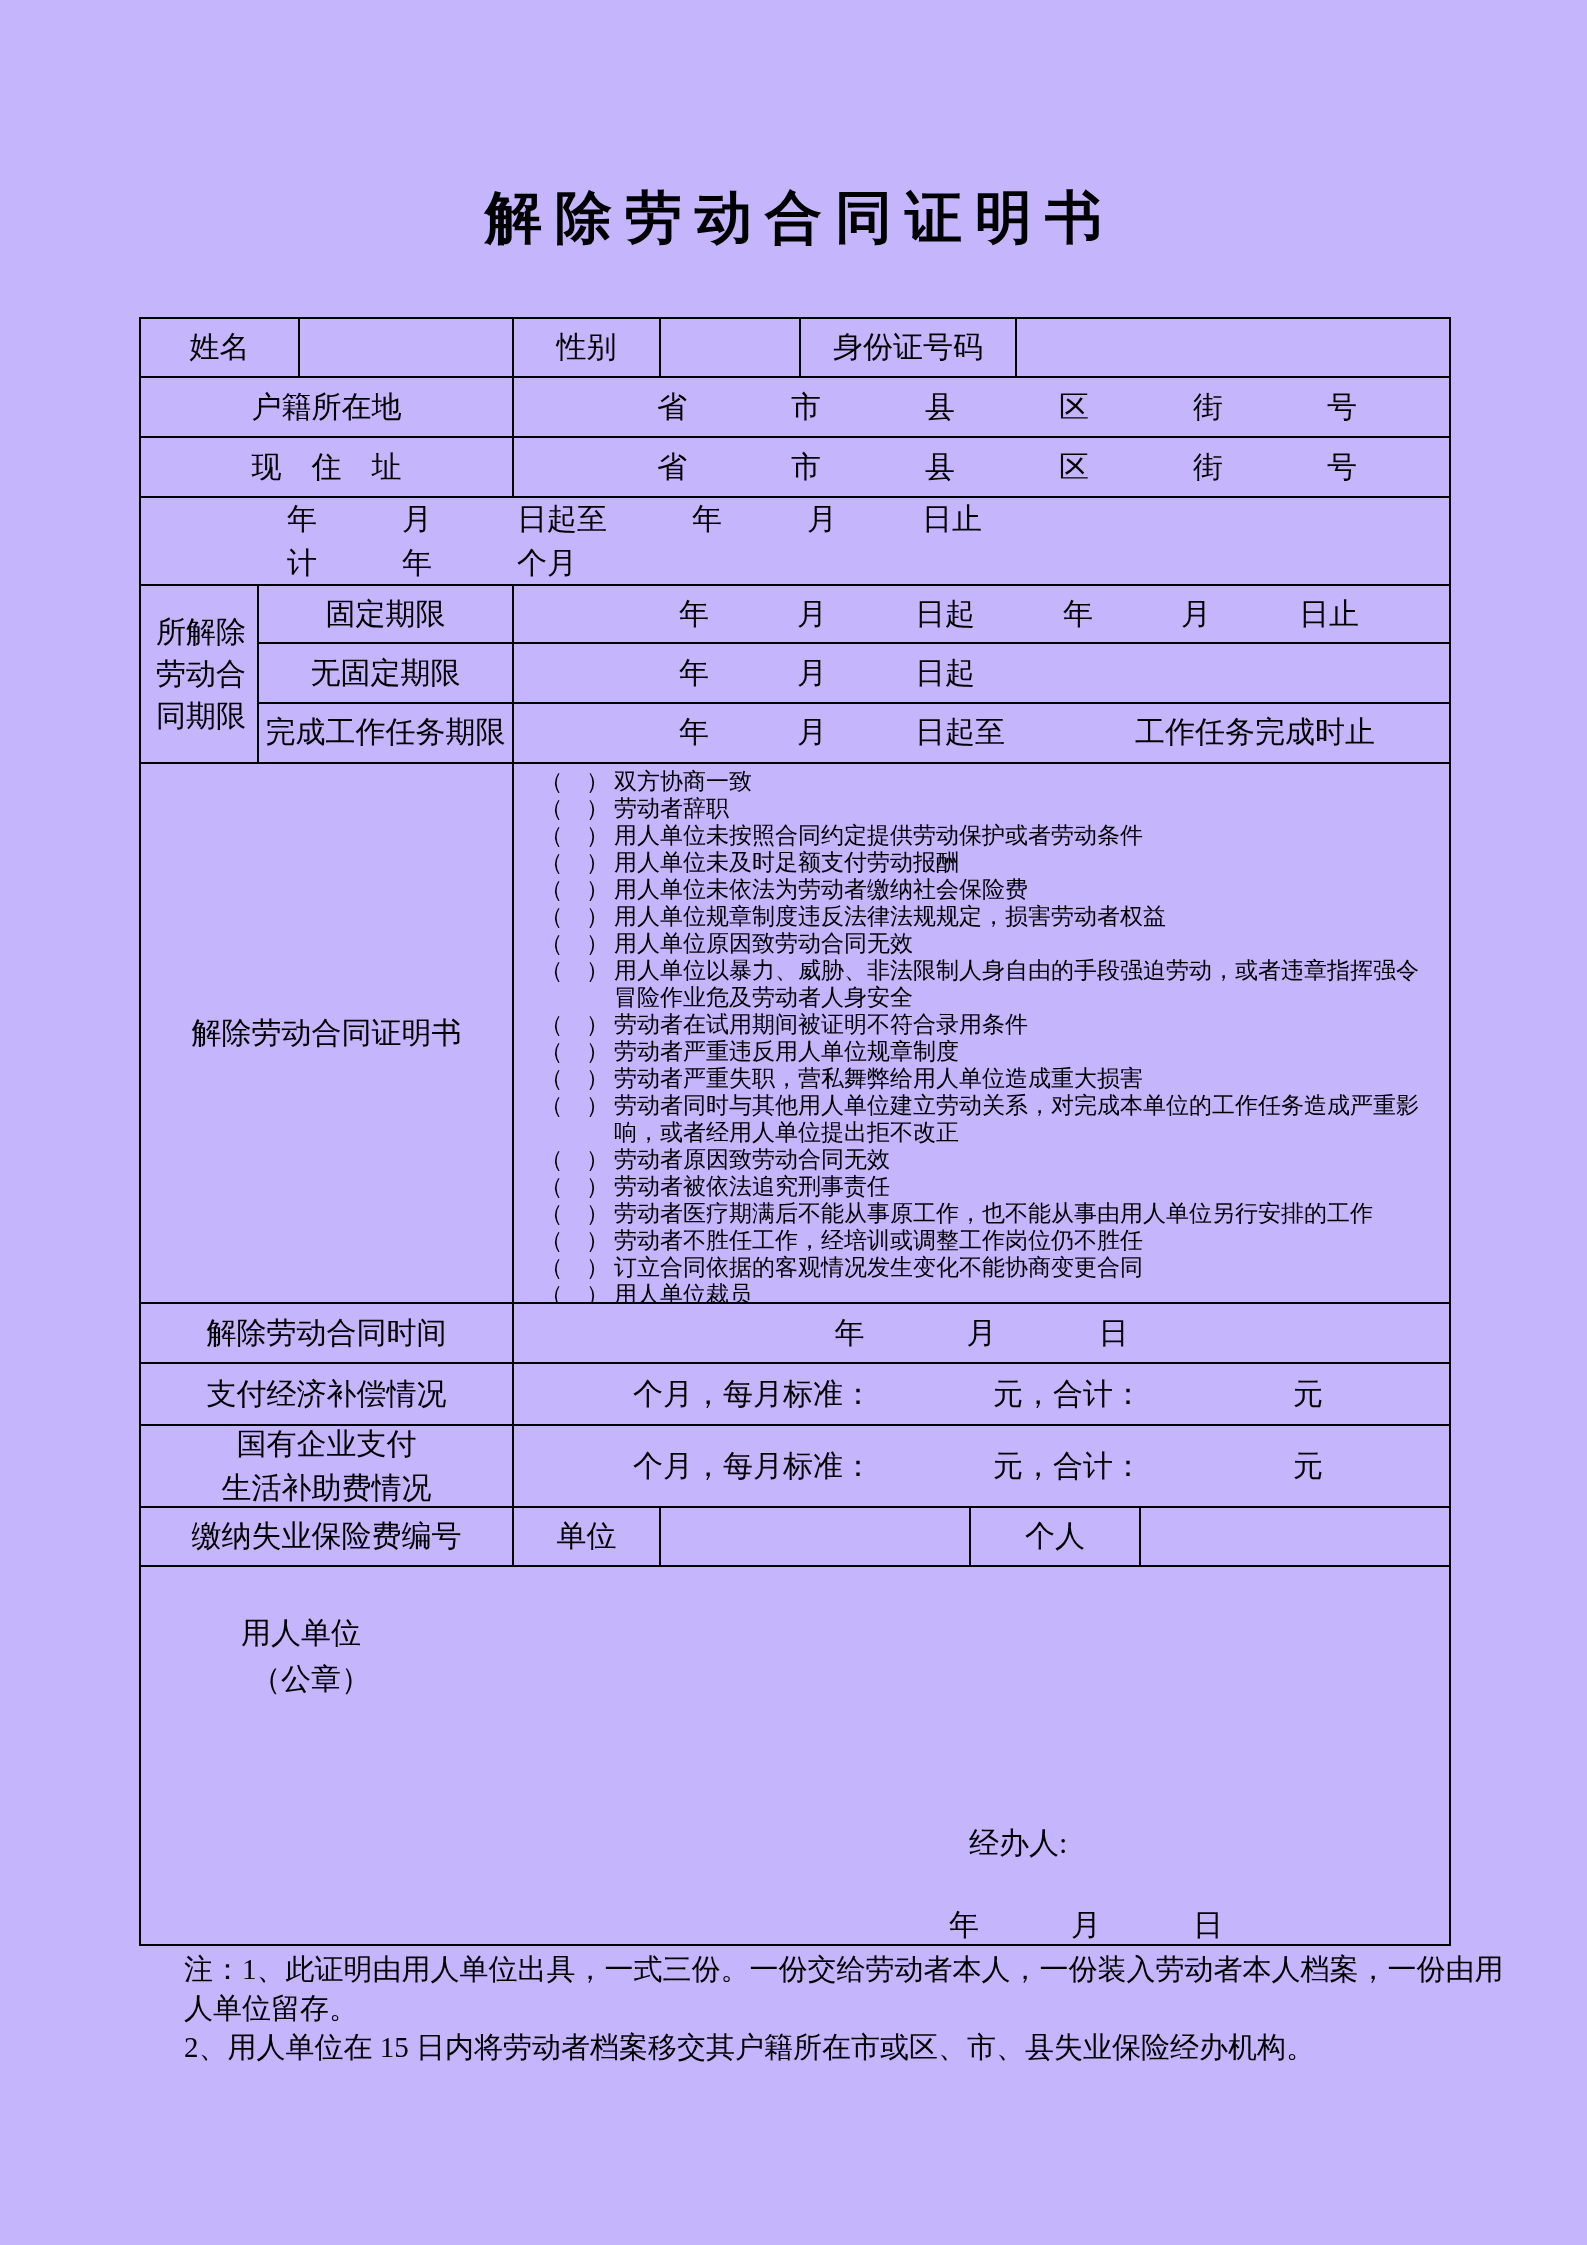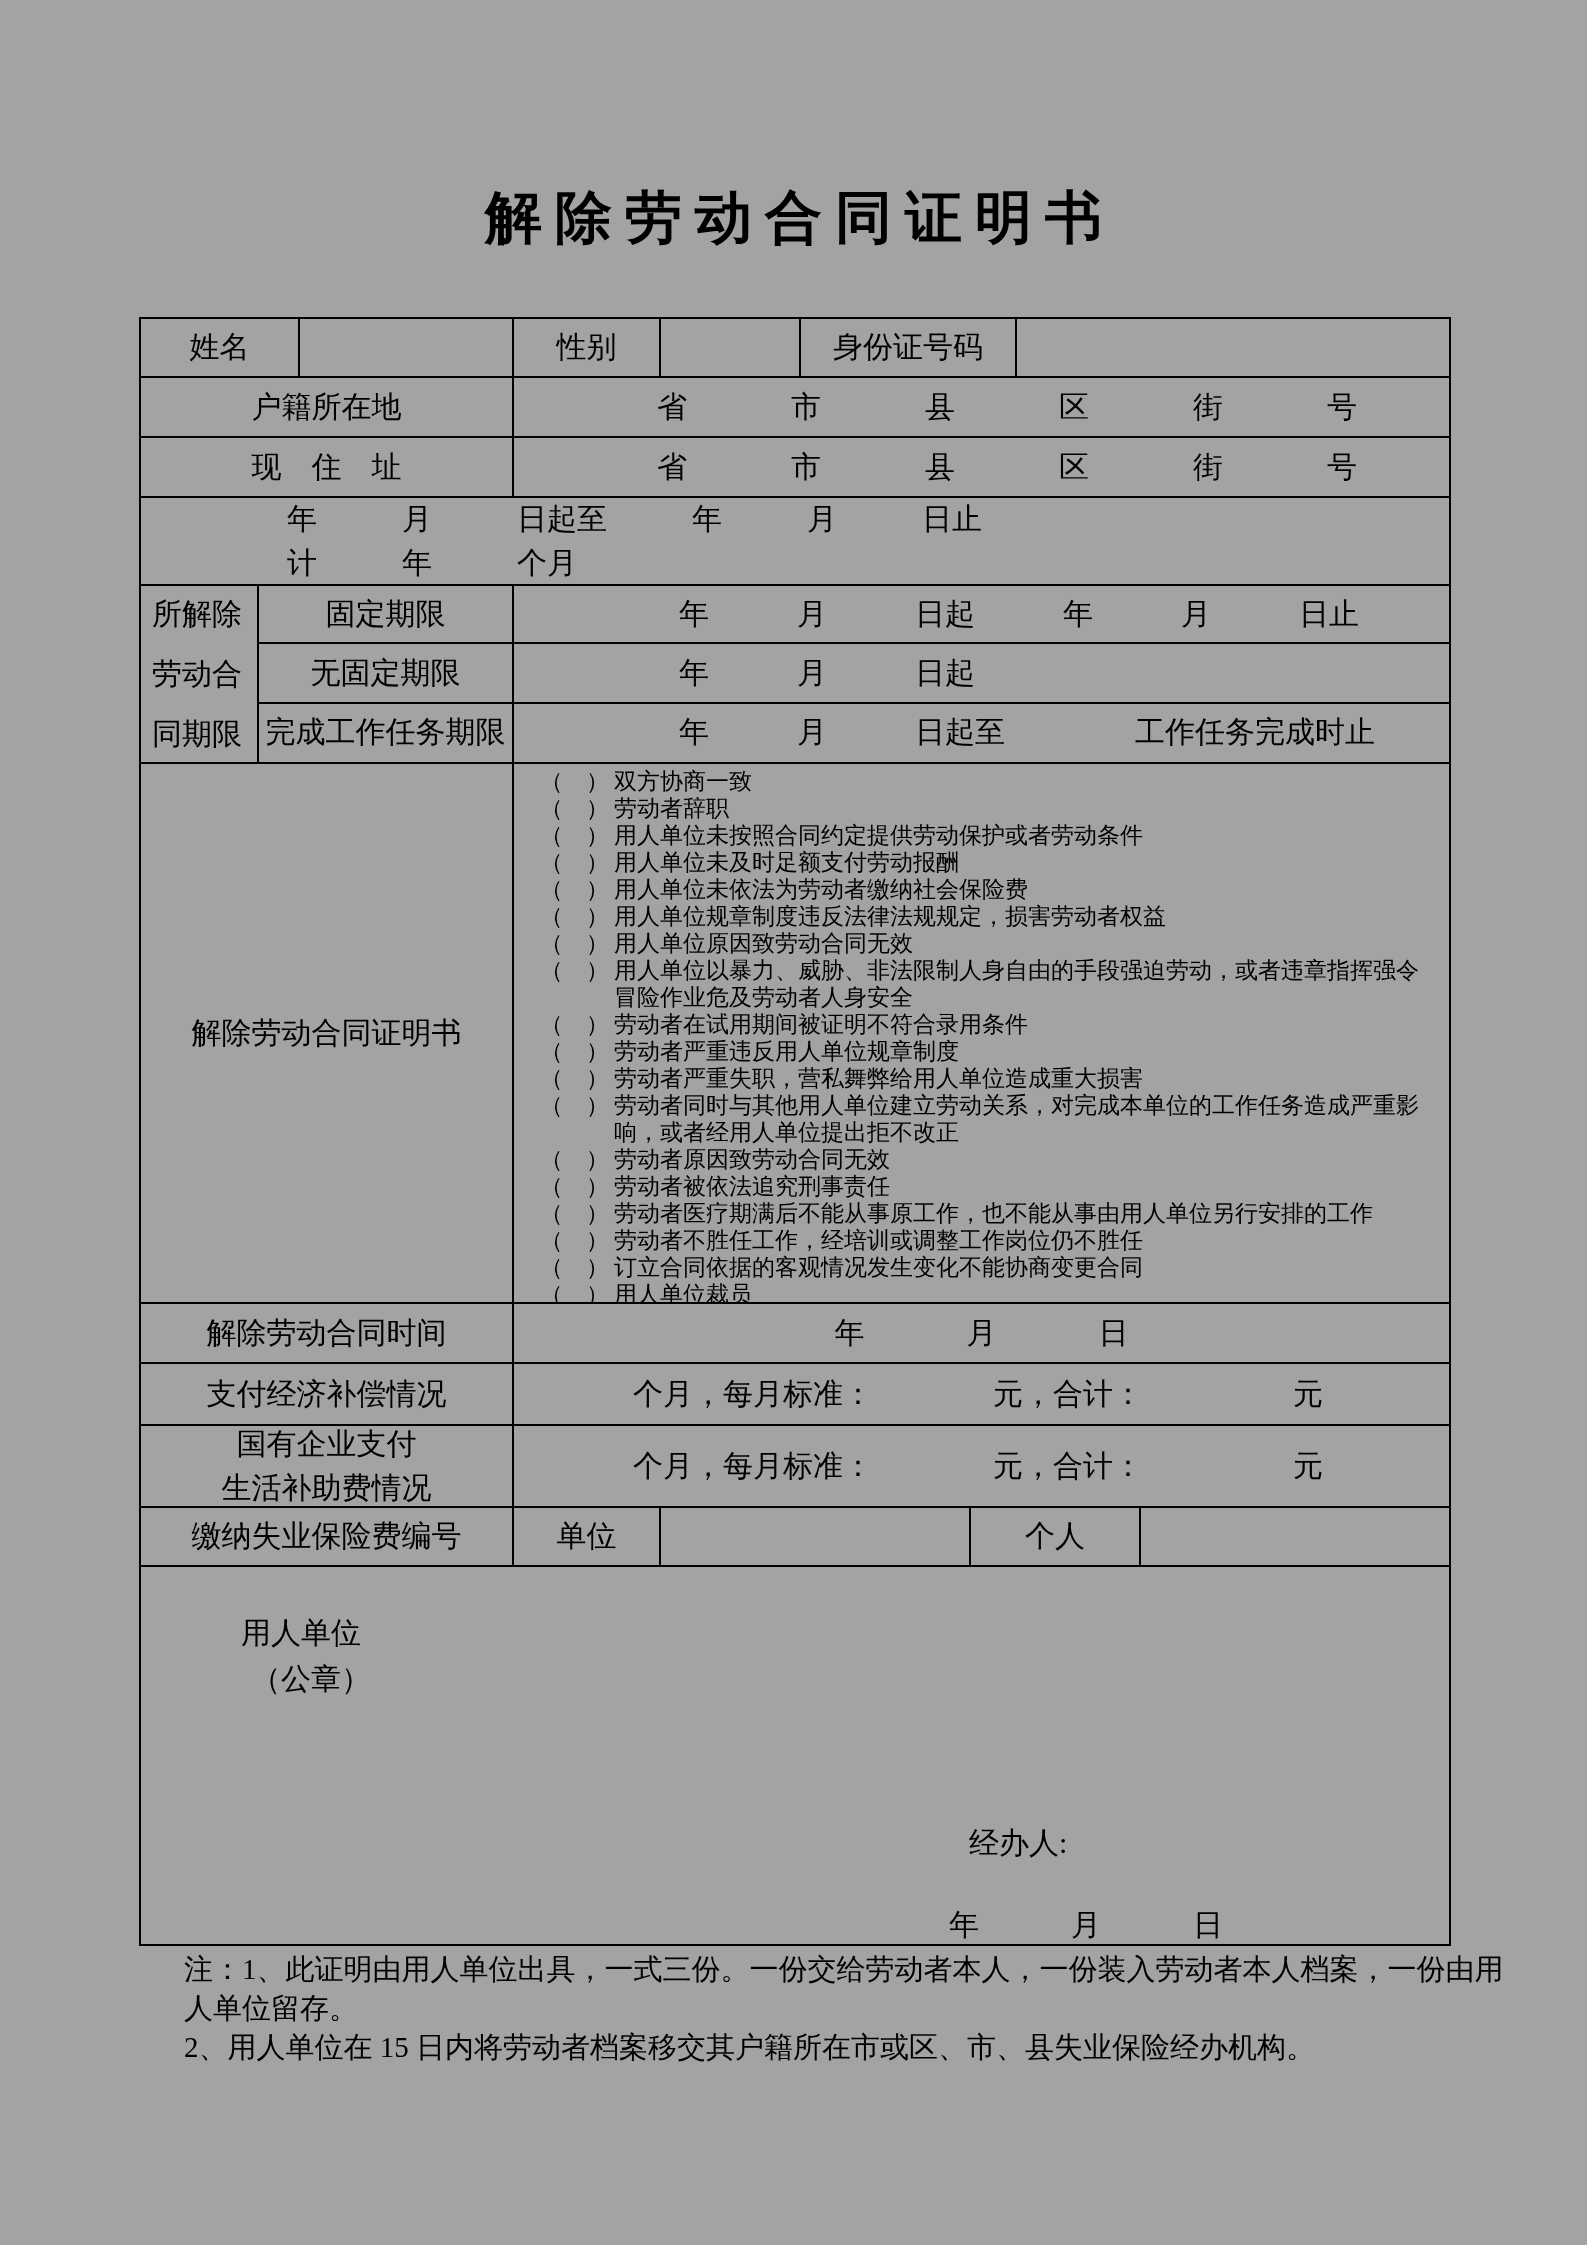--- a/index.html
+++ b/index.html
@@ -1,21 +1,21 @@
 <!DOCTYPE html>
 <html><head>
 <meta charset="utf-8">
 <style>
   * { margin:0; padding:0; box-sizing:border-box; }
   html,body { background:#888; }
   .page {
     position:relative;
     width:1587px; height:2245px;
     margin:0 auto;
-    background:#a3a3a3;
+    background:#c4b5fd;
     color:#000;
     font-family:"Liberation Serif", serif;
     overflow:hidden;
   }
   
   .doc-title {
     position:absolute; top:180px; left:0; width:100%;
     text-align:center;
     font-size:57px; font-weight:700;
     letter-spacing:13px; text-indent:13px;
@@ -55,21 +55,21 @@
   
   .segline { display:flex; align-items:center; }
   .addr-v { padding-left:143px; gap:104px; }
 
   
   .stack { flex-direction:column; justify-content:center; align-items:stretch; }
   .stack .segline { padding-left:146px; gap:85px; line-height:44px; }
 
   
   .side-cell { width:118px; }
-  .side-cell .wrapbox { width:94px; line-height:60px; word-break:break-all; text-align:left; }
+  .side-cell .wrapbox { width:94px; line-height:42px; word-break:break-all; text-align:right; }
   .contract-right { width:1190px; display:flex; flex-direction:column;border-radius:27px; }
   .subrow { display:flex; border-bottom:2px solid #000; }
   .subrow:last-child { border-bottom:none; }
   .sub1 { height:59px; } .sub2 { height:60px; } .sub3 { height:59px; }
   .sub-label { width:255px; }
   .sub-value { width:935px; padding-left:165px; gap:88px; }
   .seg-push { margin-left:42px; }
 
   
   .reasons {

